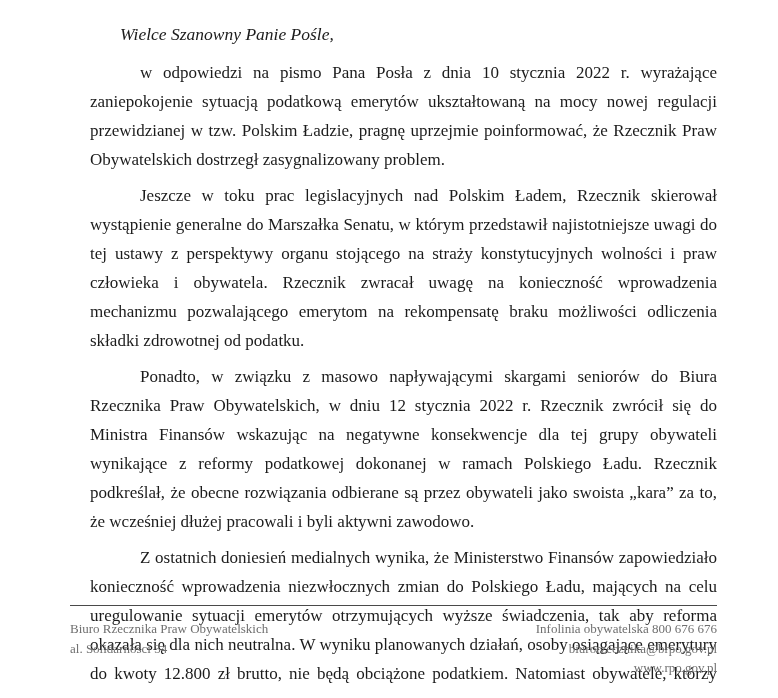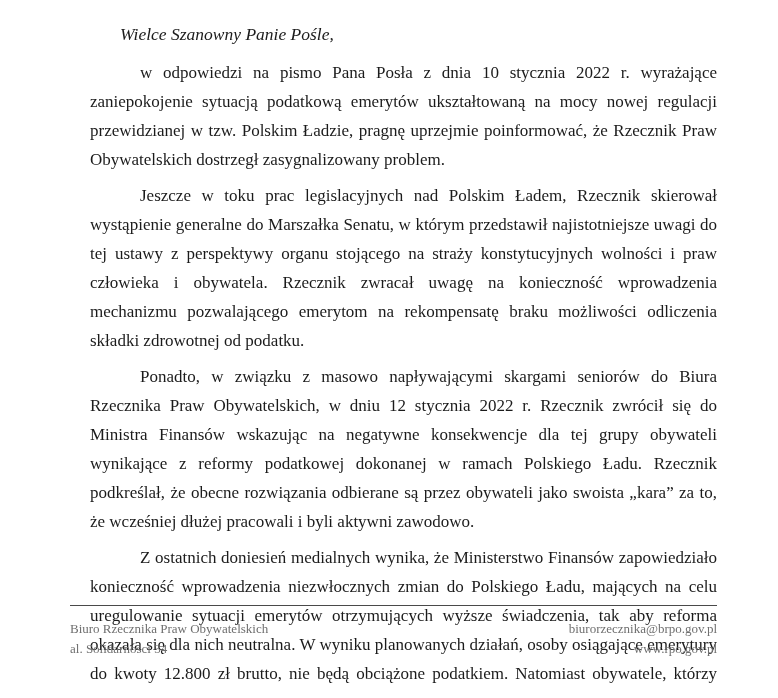--- a/index.html
+++ b/index.html
@@ -81,19 +81,20 @@
   <p class="par cut-off">Z ostatnich doniesień medialnych wynika, że Ministerstwo Finansów zapowiedziało konieczność wprowadzenia niezwłocznych zmian do Polskiego Ładu, mających na celu uregulowanie sytuacji emerytów otrzymujących wyższe świadczenia, tak aby reforma okazała się dla nich neutralna. W wyniku planowanych działań, osoby osiągające emerytury do kwoty 12.800 zł brutto, nie będą obciążone podatkiem. Natomiast obywatele, którzy</p>
 
   <div class="footer">
     <div class="footer-rule"></div>
     <div class="footer-cols">
       <div class="footer-left">
         <div>Biuro Rzecznika Praw Obywatelskich</div>
         <div>al. Solidarności 34</div>
       </div>
       <div class="footer-right">
+        <div>Infolinia obywatelska 800 676 676</div>
         <div>biurorzecznika@brpo.gov.pl</div>
         <div>www.rpo.gov.pl</div>
       </div>
     </div>
   </div>
 
 </div>
 
 </body></html>

